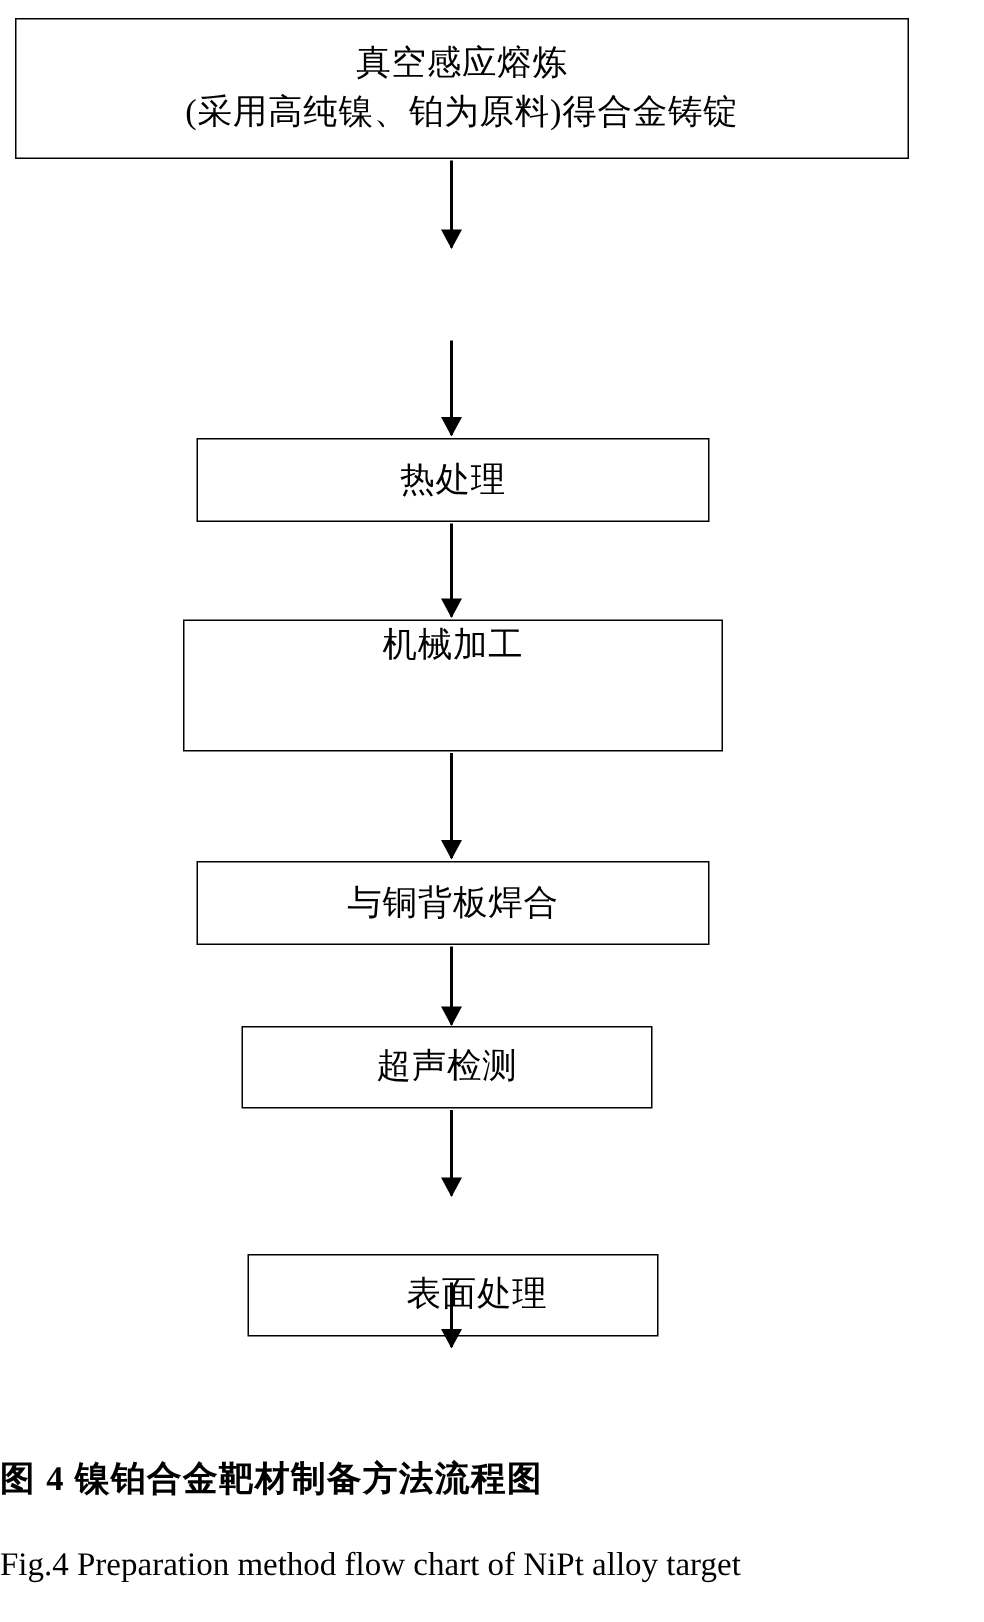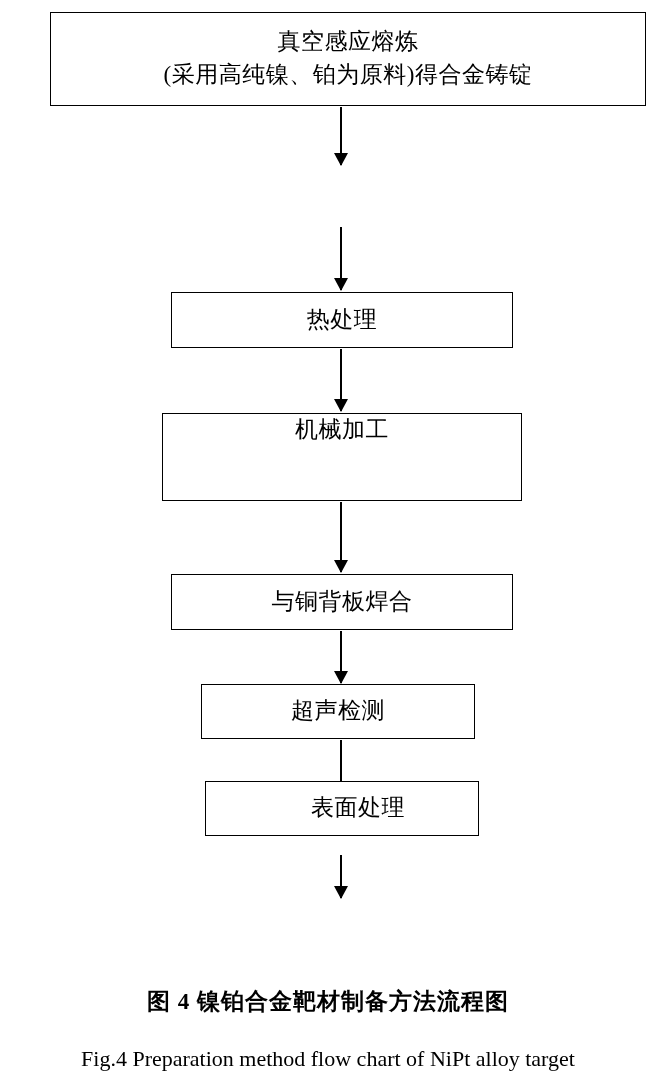--- a/index.html
+++ b/index.html
@@ -12,21 +12,20 @@
     height: 1081px;
     font-family: "Liberation Serif", serif;
     color: #000000;
     position: relative;
     overflow: hidden;
   }
   #flow {
     position: relative;
     width: 612px;
     height: 960px;
-    margin-left: 40px;
   }
   .node {
     position: absolute;
     box-sizing: border-box;
     border: 1.6px solid #000;
     background: #fff;
     display: flex;
     flex-direction: column;
     align-items: center;
     justify-content: center;
@@ -55,24 +54,23 @@
     width: 0;
     height: 0;
     border-left: 7px solid transparent;
     border-right: 7px solid transparent;
     border-top: 13px solid #000;
   }
   .caption {
     position: absolute;
     left: 0;
     width: 656px;
-    text-align: center;
+    text-align: left;
     font-family: "Liberation Serif", serif;
     color: #000;
-    margin-top: 16px;
   }
   #caption-cn {
     top: 970px;
     font-size: 23px;
     font-weight: bold;
     letter-spacing: 1px;
   }
   #caption-en {
     top: 1030px;
     font-size: 22px;
@@ -104,21 +102,21 @@
   <div class="node" style="left:131px; top:574px; width:342px; height:56px;font-family:Liberation Serif, serif;">
     <span>与铜背板焊合</span>
   </div>
   <div class="arrow" style="left:300px; top:631px; height:52px;"></div>
 
   <div class="node" style="left:161px; top:684px; width:274px; height:55px;">
     <span>超声检测</span>
   </div>
   <div class="arrow" style="left:300px; top:740px; height:57px;"></div>
 
-  <div class="node" style="left:165px; top:781px; width:274px; height:55px;padding-left:32px;">
+  <div class="node" style="left:165px; top:836px; width:274px; height:55px;padding-left:32px;">
     <span>表面处理</span>
   </div>
   <div class="arrow" style="left:300px; top:855px; height:43px;"></div>
 
 
 </div>
 
 <div class="caption" id="caption-cn">图 4  镍铂合金靶材制备方法流程图</div>
 <div class="caption" id="caption-en">Fig.4 Preparation method flow chart of NiPt alloy target</div>
 

